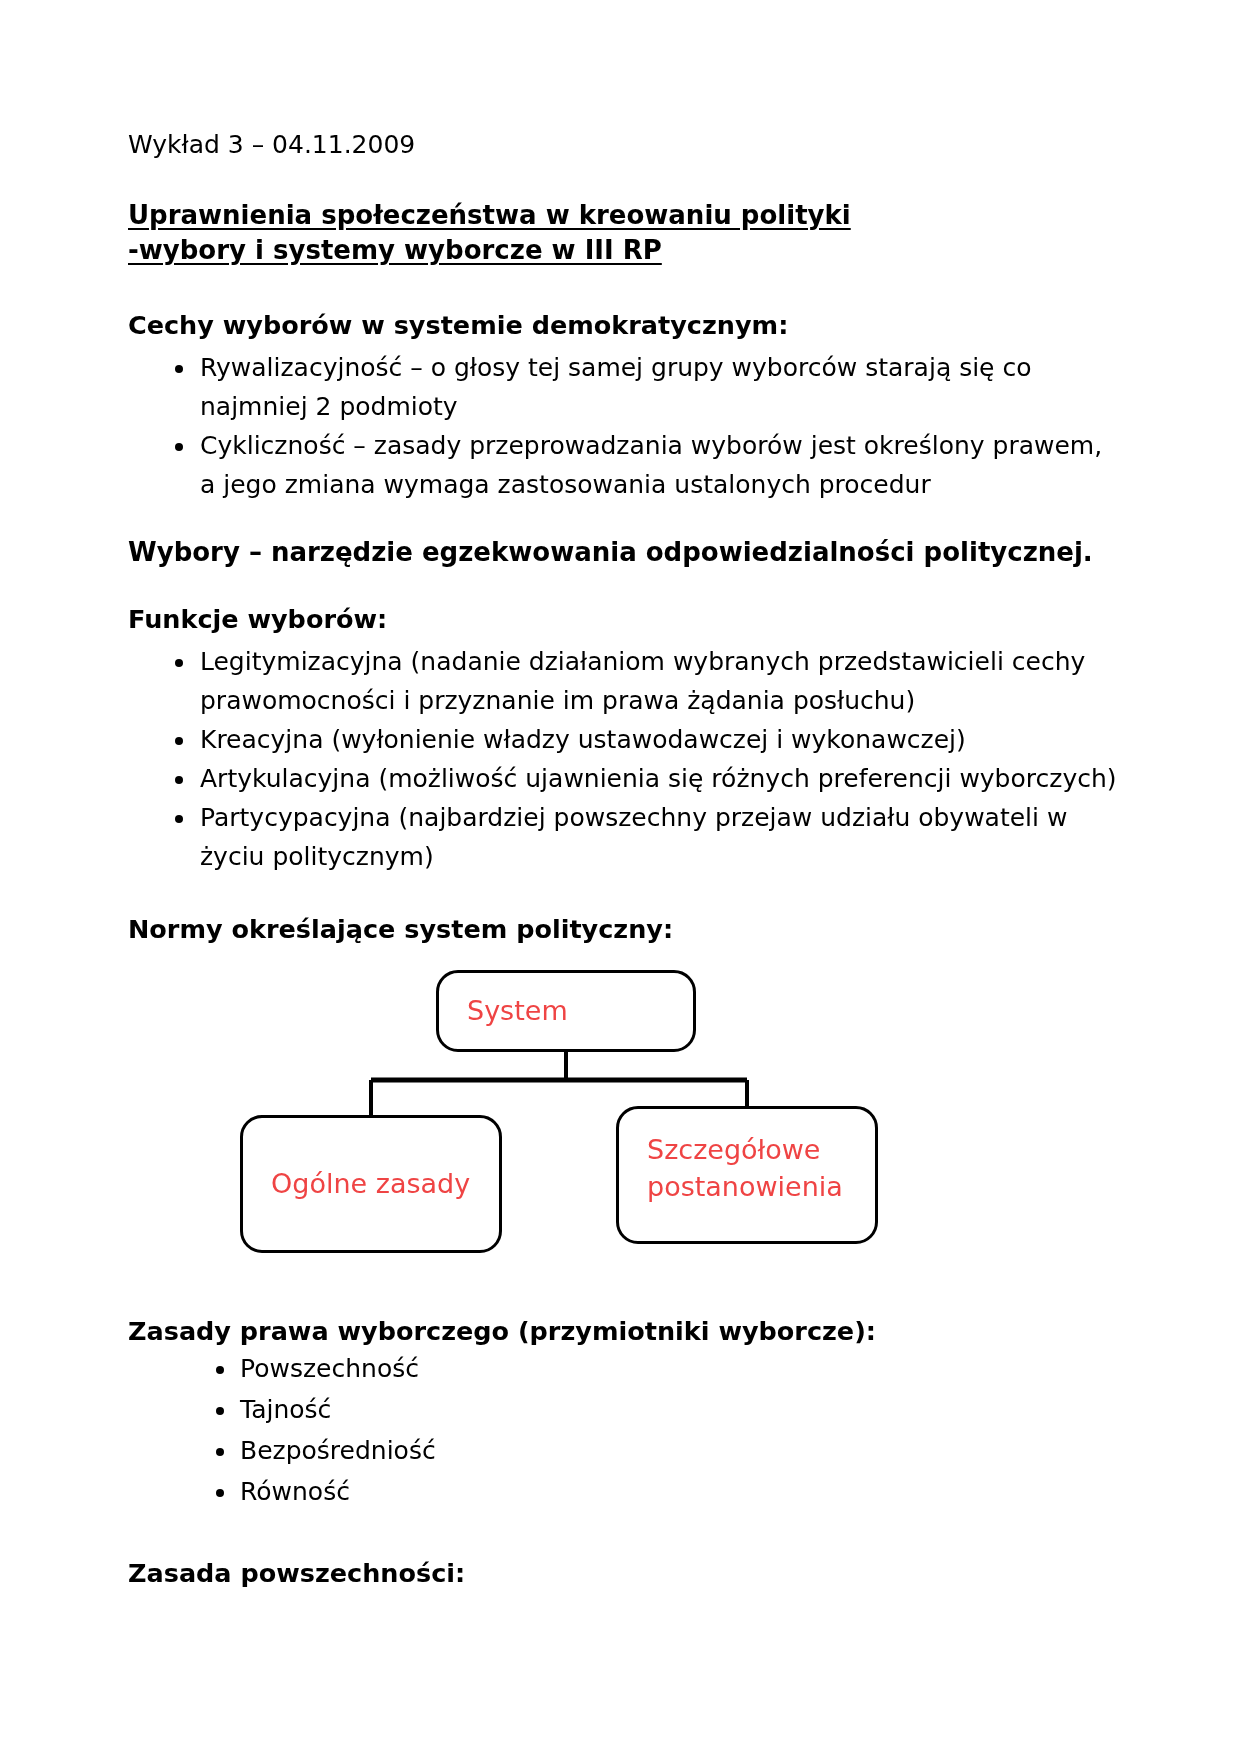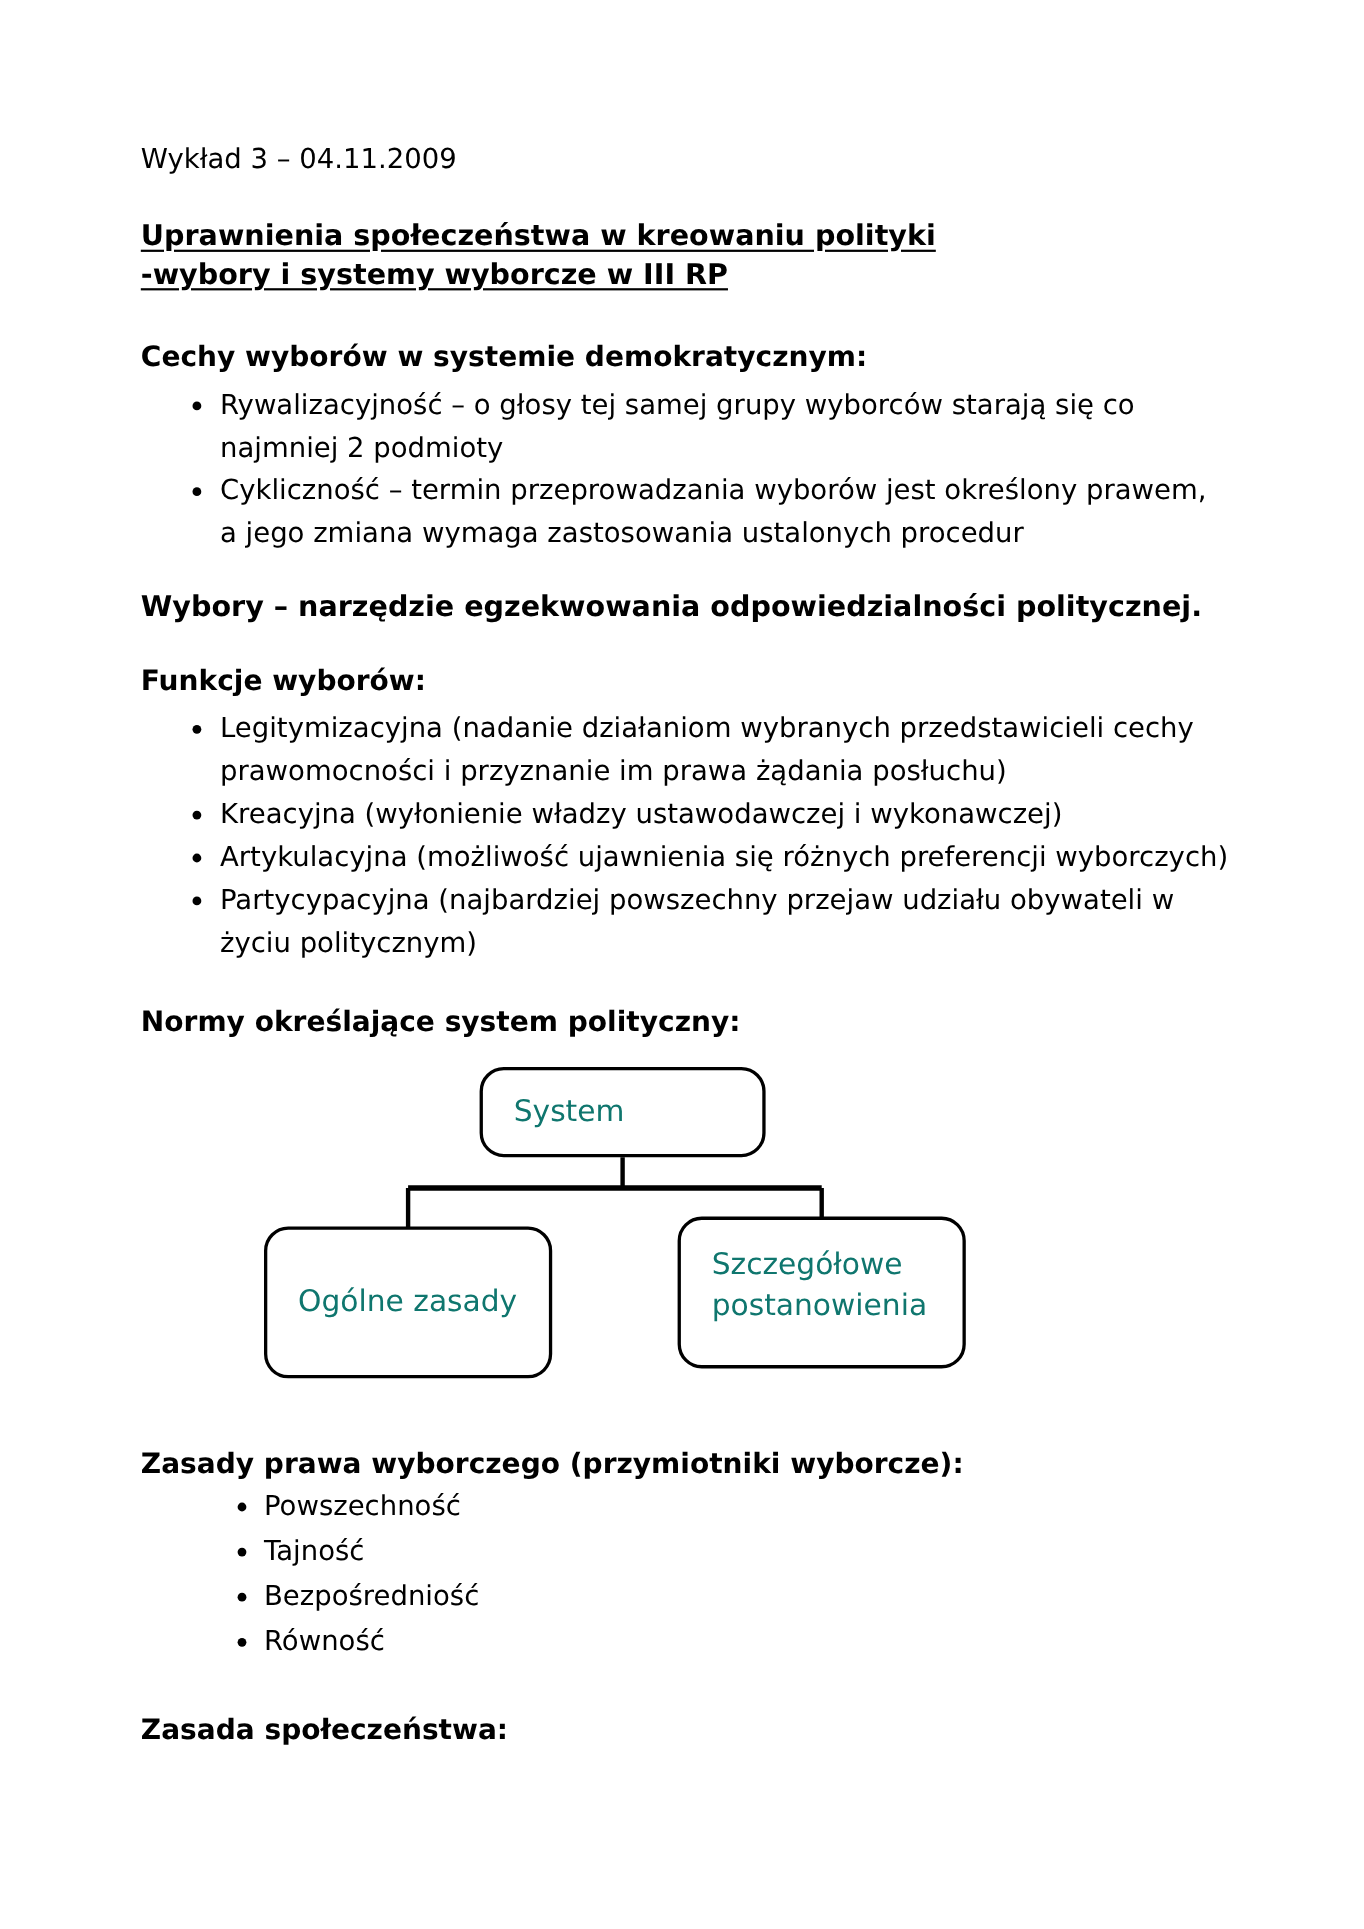--- a/index.html
+++ b/index.html
@@ -109,21 +109,21 @@
     border: 3px solid #000;
     border-radius: 22px;
     background: #fff;
     display: flex;
     align-items: center;
     padding-left: 28px;
   }
   .node-text {
     font-size: 27px;
     line-height: 36px;
-    color: #0f766e;
+    color: #ef4444;
   }
   .node-system {
     left: 308px;
     top: 0px;
     width: 260px;
     height: 82px;
     align-items: center;
   }
   .node-ogolne {
     left: 112px;
@@ -156,21 +156,21 @@
   <div class="meta-line">Wykład 3 – 04.11.2009</div>
 
   <div class="doc-title-block">
     <span class="doc-title">Uprawnienia społeczeństwa w kreowaniu polityki</span>
     <span class="doc-title">-wybory i systemy wyborcze w III RP</span>
   </div>
 
   <div class="section-head">Cechy wyborów w systemie demokratycznym:</div>
   <ul class="bullets">
     <li>Rywalizacyjność – o głosy tej samej grupy wyborców starają się co najmniej 2 podmioty</li>
-    <li>Cykliczność – termin przeprowadzania wyborów jest określony prawem, a jego zmiana wymaga zastosowania ustalonych procedur</li>
+    <li>Cykliczność – zasady przeprowadzania wyborów jest określony prawem, a jego zmiana wymaga zastosowania ustalonych procedur</li>
   </ul>
 
   <div class="para">Wybory – narzędzie egzekwowania odpowiedzialności politycznej.</div>
 
   <div class="section-head">Funkcje wyborów:</div>
   <ul class="bullets">
     <li>Legitymizacyjna (nadanie działaniom wybranych przedstawicieli cechy prawomocności i przyznanie im prawa żądania posłuchu)</li>
     <li>Kreacyjna (wyłonienie władzy ustawodawczej i wykonawczej)</li>
     <li>Artykulacyjna (możliwość ujawnienia się różnych preferencji wyborczych)</li>
     <li>Partycypacyjna (najbardziej powszechny przejaw udziału obywateli w życiu politycznym)</li>
@@ -204,15 +204,15 @@
   <div class="bottom-head">Zasady prawa wyborczego (przymiotniki wyborcze):</div>
   <ul class="bullets tight">
     <li>Powszechność</li>
     <li>Tajność</li>
     <li>Bezpośredniość</li>
     <li>Równość</li>
   </ul>
 
   <div class="gap-44"></div>
 
-  <div class="section-head">Zasada społeczeństwa:</div>
+  <div class="section-head">Zasada powszechności:</div>
 
 </div>
 
 </body></html>

